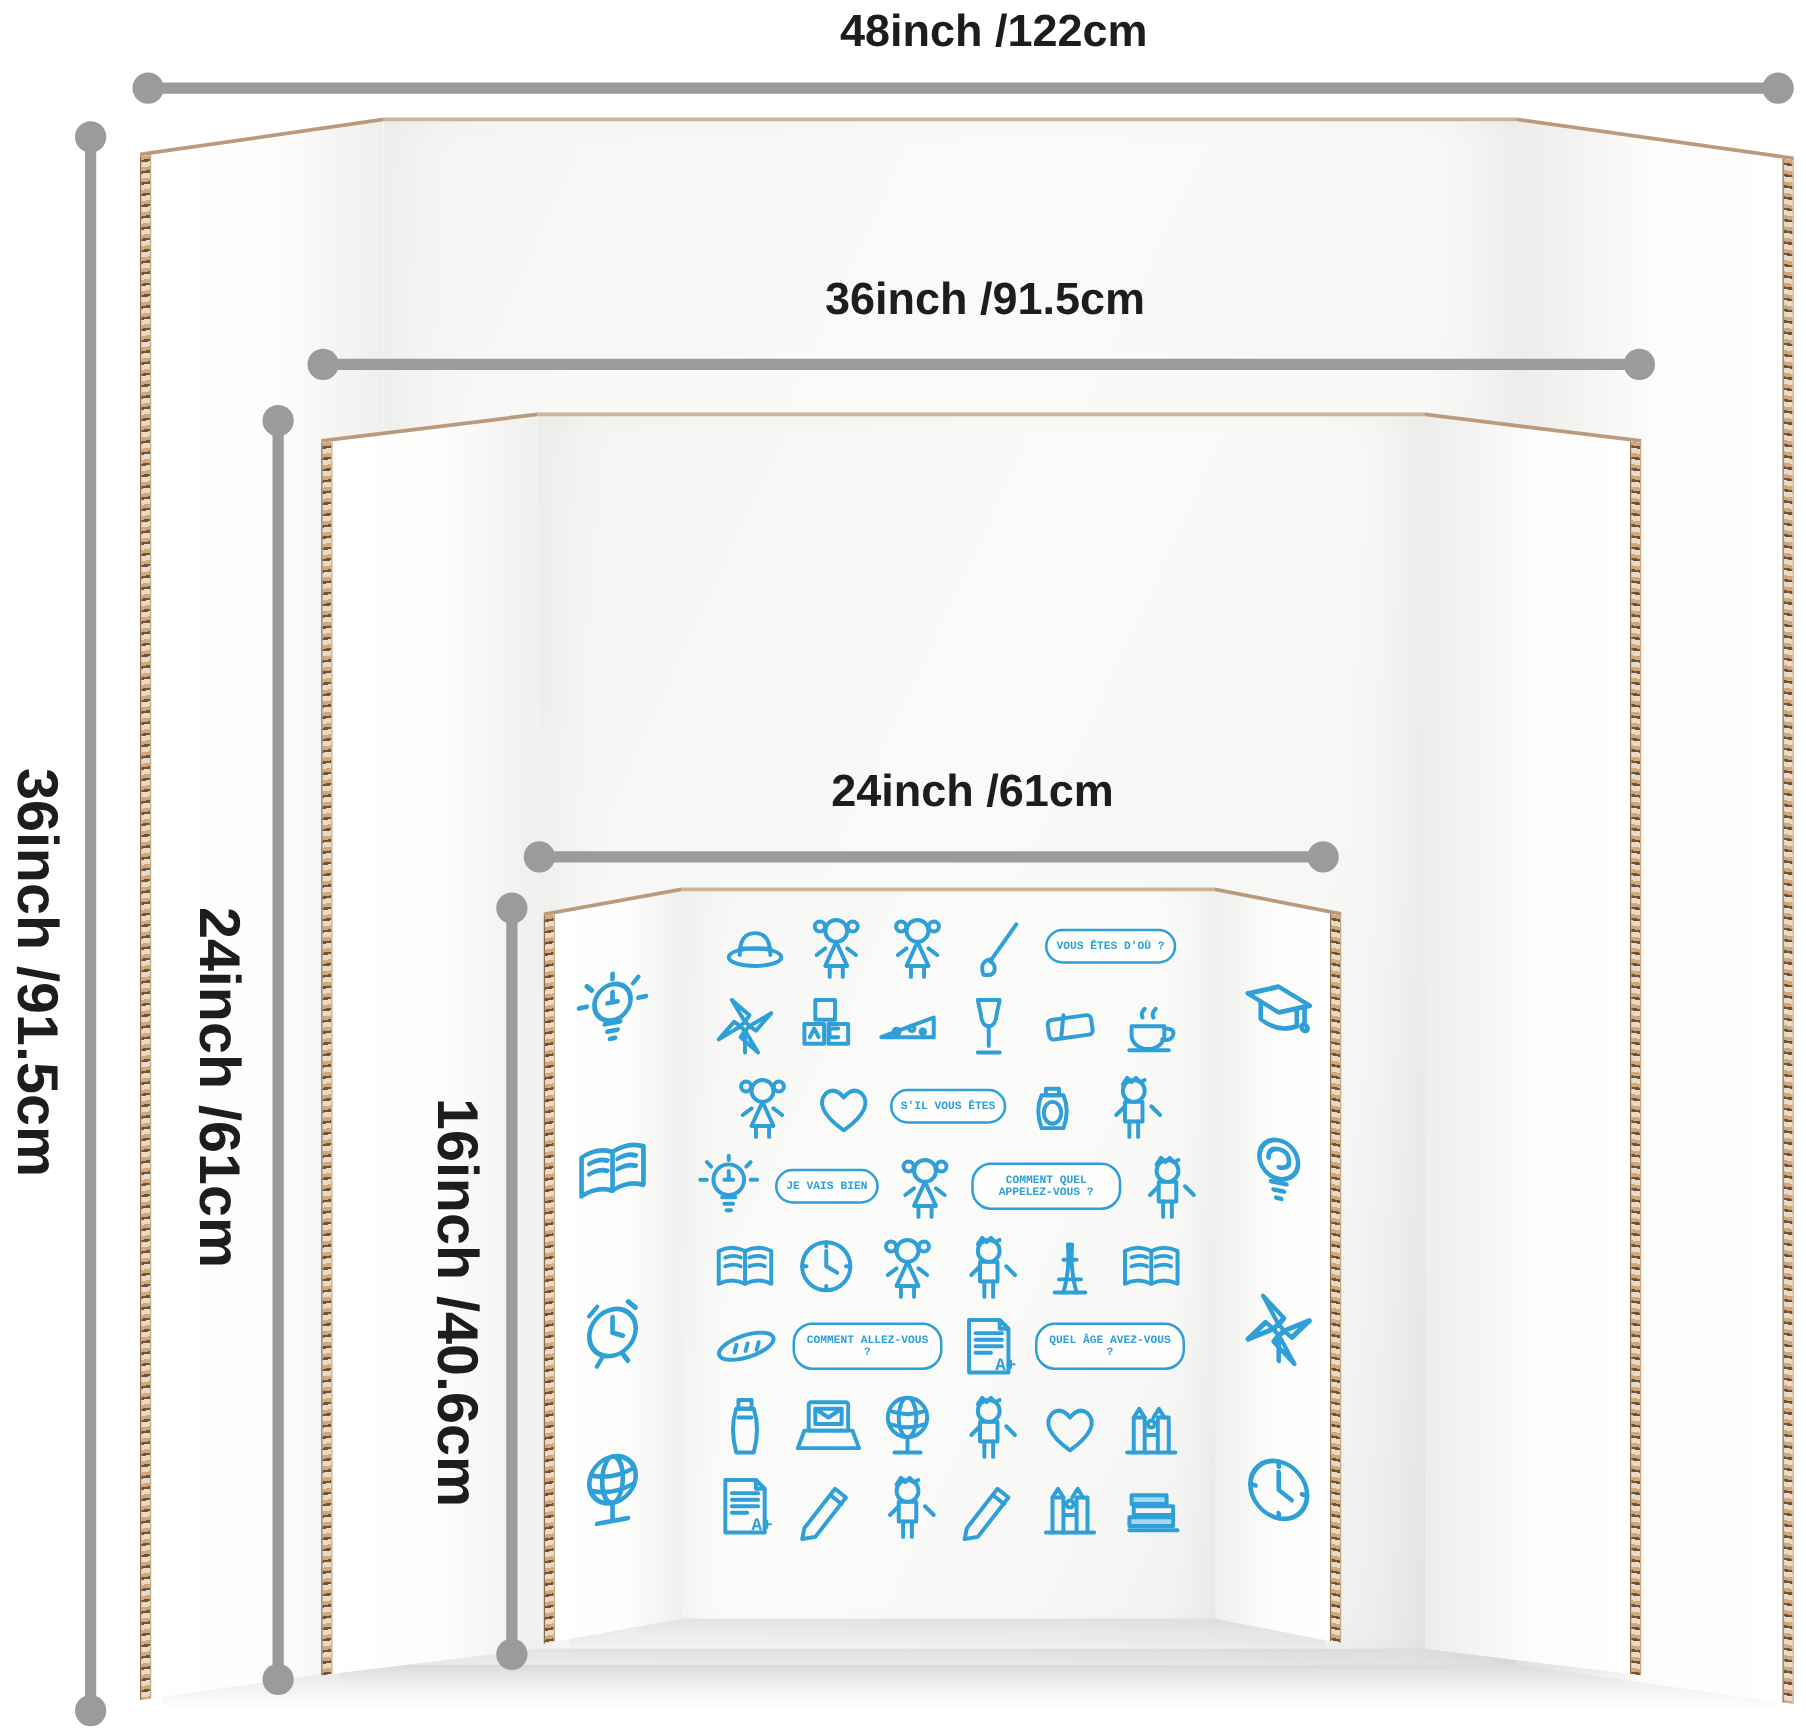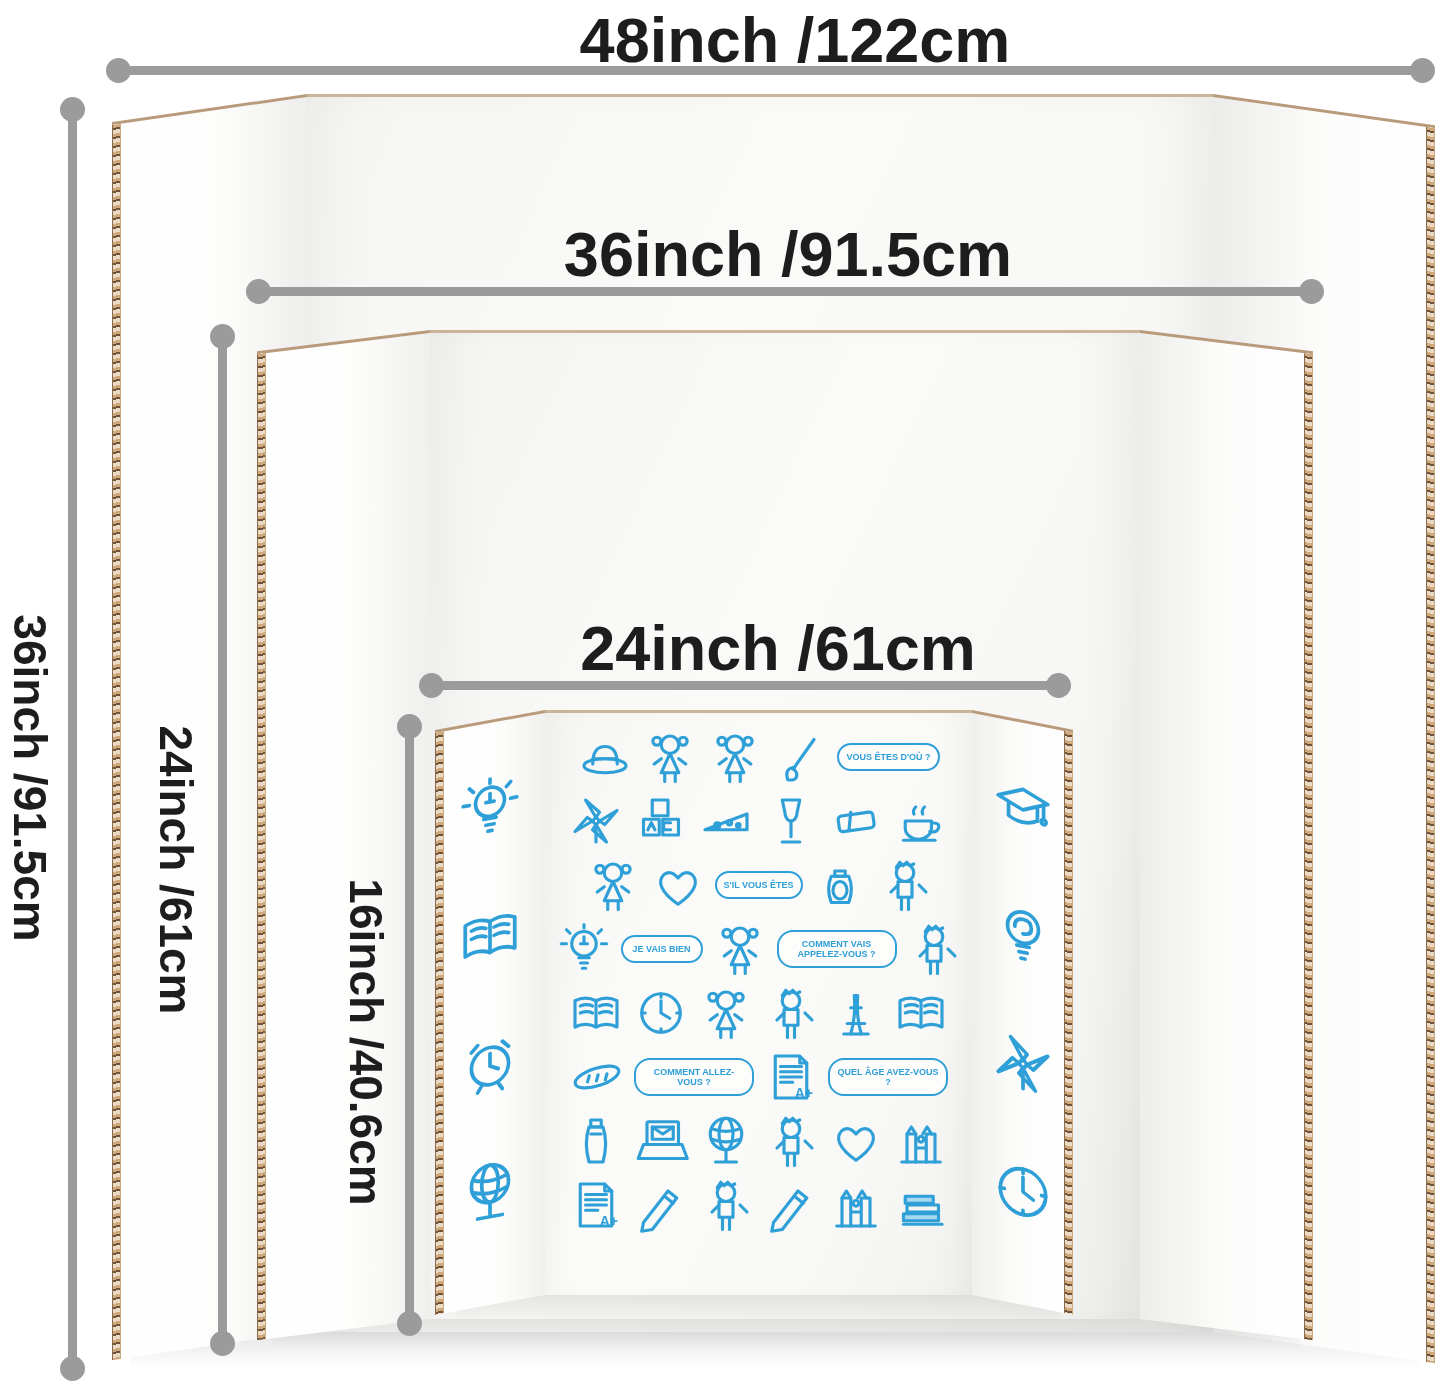--- a/index.html
+++ b/index.html
@@ -6,21 +6,21 @@
   :root{
     --dim:#9b9b9b; --ink:#1d1d1d; --doodle:#2f9fd8; --card:#b59473; --face:#fbfbfa;
   }
   html,body{margin:0;padding:0;background:#fff;}
   body{font-family:"Liberation Sans","DejaVu Sans",sans-serif;}
   #stage{position:relative;width:1445px;height:1385px;background:#ffffff;overflow:hidden;margin:0 auto;}
 
   
   .panel{position:absolute;box-sizing:border-box;}
   .flap{border-top:3px solid #b99b7c;}
-  .centerp{border-top:3px solid #cbb49a;}
+  .centerp{border-top:3px solid #cbb49a;font-family:Liberation Mono, monospace;}
   .corru{position:absolute;top:0;bottom:0;width:7px;
          background:repeating-linear-gradient(to bottom,#cfa87c 0 3px,#6e523a 3px 5px,#ead9c4 5px 9px);
          border-left:1px solid #8a6a4c;border-right:1px solid #caa97f;}
   .corru.left{left:0;} .corru.right{right:0;}
 
   
   .b-flap-l{left:112px;top:94px;width:195px;height:1238px;transform:skewY(-8.2deg);transform-origin:top right;
             background:linear-gradient(to right,#ffffff 0%,#fdfdfc 55%,#eeeeec 100%);z-index:2;}
   .b-center{left:307px;top:94px;width:906px;height:1238px;z-index:2;
             background:linear-gradient(115deg,#f5f5f3 0%,#fafaf8 35%,#f7f7f5 70%,#efefed 100%);
@@ -56,21 +56,21 @@
           background:linear-gradient(to bottom,rgba(110,110,108,.22),rgba(110,110,108,0) 85%);}
 
   
   .dline{position:absolute;background:var(--dim);border-radius:5px;z-index:10;}
   .dline.h{height:9px;} .dline.v{width:9px;}
   .dline::before,.dline::after{content:"";position:absolute;width:25px;height:25px;border-radius:50%;background:var(--dim);}
   .dline.h::before{left:-11px;top:-8px;} .dline.h::after{right:-11px;top:-8px;}
   .dline.v::before{top:-11px;left:-8px;} .dline.v::after{bottom:-11px;left:-8px;}
 
   .dlabel{position:absolute;color:var(--ink);font-weight:bold;white-space:nowrap;z-index:11;}
-  .dlabel.h{font-size:63px;transform:translate(-50%,0);}
+  .dlabel.h{font-size:36px;transform:translate(-50%,0);}
   .dlabel.v{font-size:46px;transform:translate(-50%,-50%) rotate(90deg);}
 
   
   .doodle-grid{position:absolute;left:10px;right:10px;top:16px;bottom:8px;display:flex;flex-wrap:wrap;
                gap:8px 9px;justify-content:center;align-content:flex-start;}
   .flap-doodles{position:absolute;left:0;right:0;top:0;display:flex;flex-direction:column;align-items:center;
                 gap:62px;padding-top:52px;}
   .d-icon,.d-paper{width:56px;height:56px;display:inline-flex;align-items:center;justify-content:center;position:relative;}
   .flap-doodles .d-icon{width:66px;height:66px;}
   .ds{width:100%;height:100%;color:var(--doodle);}
@@ -362,21 +362,21 @@
           <svg class="ds" viewBox="0 0 32 32" fill="none" stroke="currentColor" stroke-width="1.8" stroke-linecap="round" stroke-linejoin="round">
             <use href="#bulb-icon"></use>
           </svg>
         </span>
         <span class="d-bubble">JE VAIS BIEN</span>
         <span class="d-icon">
           <svg class="ds" viewBox="0 0 32 32" fill="none" stroke="currentColor" stroke-width="1.8" stroke-linecap="round" stroke-linejoin="round">
             <use href="#girl-icon"></use>
           </svg>
         </span>
-        <span class="d-bubble">COMMENT VAIS APPELEZ-VOUS ?</span>
+        <span class="d-bubble">COMMENT QUEL APPELEZ-VOUS ?</span>
         <span class="d-icon">
           <svg class="ds" viewBox="0 0 32 32" fill="none" stroke="currentColor" stroke-width="1.8" stroke-linecap="round" stroke-linejoin="round">
             <use href="#boy-icon"></use>
           </svg>
         </span>
         <span class="d-icon">
           <svg class="ds" viewBox="0 0 32 32" fill="none" stroke="currentColor" stroke-width="1.8" stroke-linecap="round" stroke-linejoin="round">
             <use href="#open-book-icon"></use>
           </svg>
         </span>

